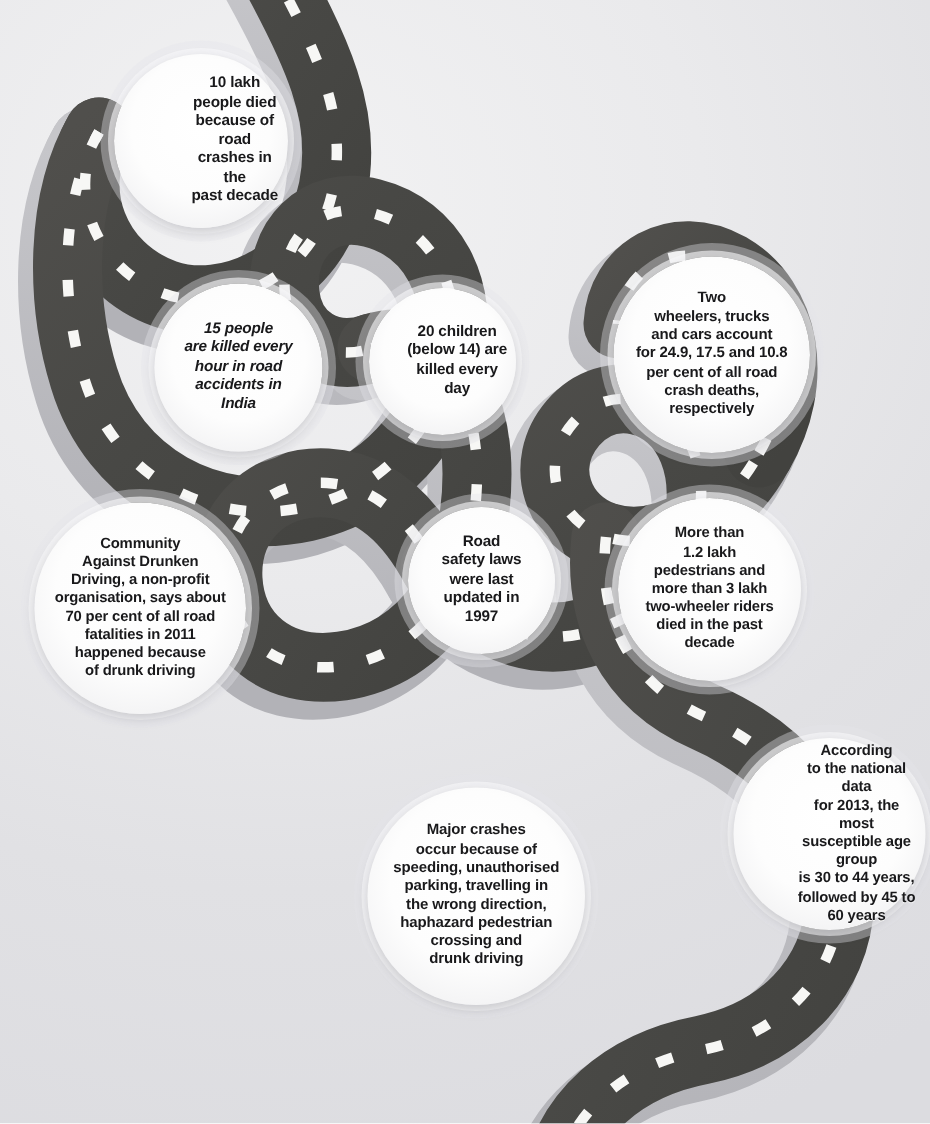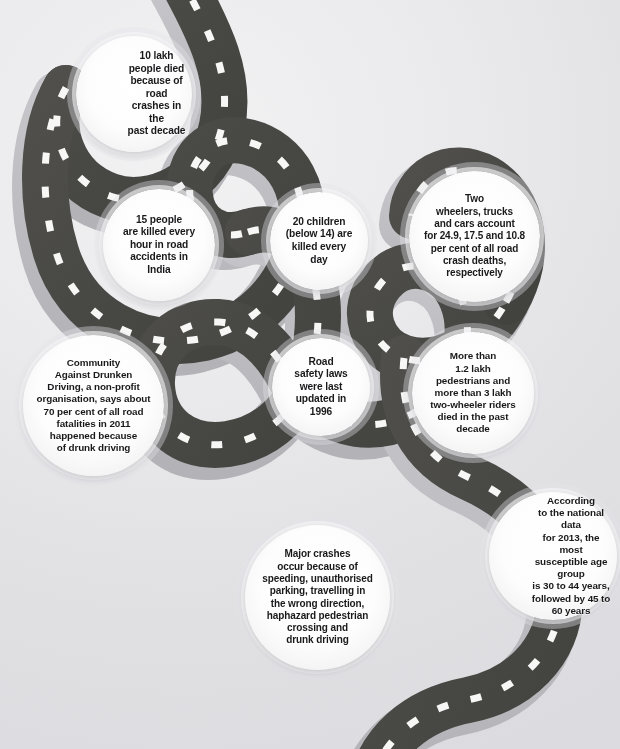--- a/index.html
+++ b/index.html
@@ -169,28 +169,28 @@
   </svg>
 
   <div id="bubble-layer">
       <div class="bubble" style="left: 76px; top: 36px; width: 116px; height: 116px;">
         <span class="btext" style="font-size: 10.2px; margin-left: 45px;">10 lakh
 people died
 because of road
 crashes in the
 past decade</span>
       </div>
-      <div class="bubble" style="left: 103px; top: 189px; width: 112px; height: 112px;">
+      <div class="bubble" style="left: 103px; top: 189px; width: 112px; height: 112px; font-style: italic;">
         <span class="btext" style="font-size: 10.2px;">15 people
 are killed every
 hour in road
 accidents in
 India</span>
       </div>
-      <div class="bubble" style="left: 270px; top: 192px; width: 98px; height: 98px;">
+      <div class="bubble" style="left: 246px; top: 192px; width: 98px; height: 98px; justify-content: flex-end;">
         <span class="btext" style="font-size: 10.2px;">20 children
 (below 14) are
 killed every
 day</span>
       </div>
       <div class="bubble" style="left: 409px; top: 171px; width: 131px; height: 131px;">
         <span class="btext" style="font-size: 10px;">Two
 wheelers, trucks
 and cars account
 for 24.9, 17.5 and 10.8
@@ -206,21 +206,21 @@
 70 per cent of all road
 fatalities in 2011
 happened because
 of drunk driving</span>
       </div>
       <div class="bubble" style="left: 272px; top: 338px; width: 98px; height: 98px;">
         <span class="btext" style="font-size: 10.2px;">Road
 safety laws
 were last
 updated in
-1996</span>
+1997</span>
       </div>
       <div class="bubble" style="left: 412px; top: 332px; width: 122px; height: 122px; align-items: center;">
         <span class="btext" style="font-size: 9.9px;">More than
 1.2 lakh
 pedestrians and
 more than 3 lakh
 two-wheeler riders
 died in the past
 decade</span>
       </div>

